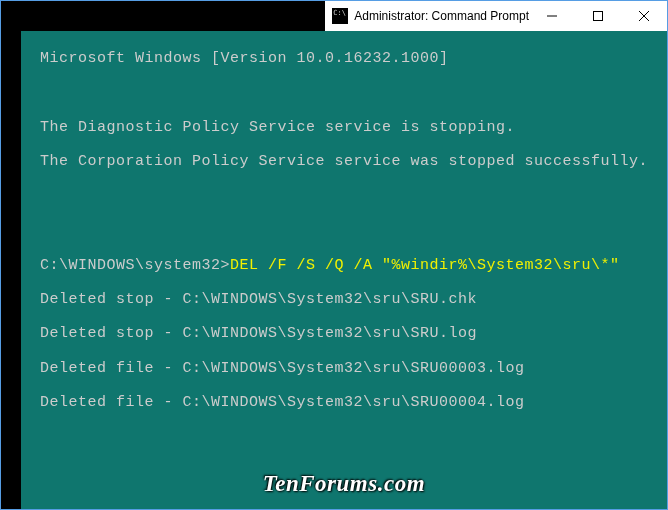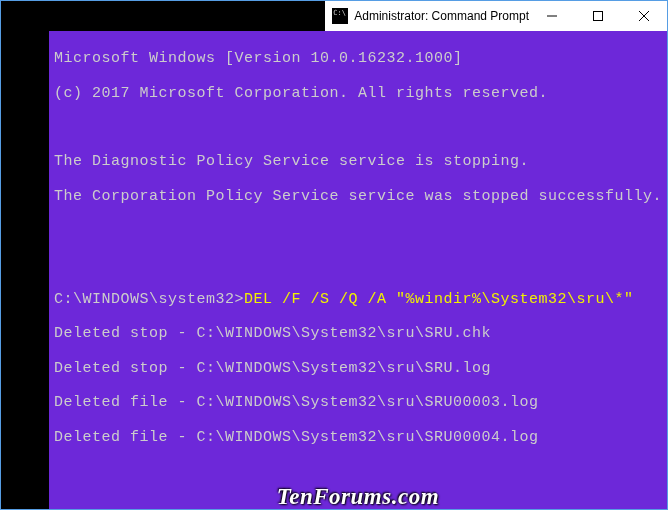--- a/index.html
+++ b/index.html
@@ -57,39 +57,39 @@
       width: 46px;
       height: 100%;
       display: flex;
       align-items: center;
       justify-content: center;
       cursor: default;
     }
     .titlebar-btn svg { display: block; }
     .terminal {
       flex: 1;
-      background: #6d28d9;
-      padding: 2px 5px;
+      background: #0f766e;
+      padding: 2px 19px;
       font-family: Consolas, "Courier New", monospace;
       font-size: 15px;
       line-height: 17.2px;
       letter-spacing: 0.5px;
       color: #cccccc;
       overflow: hidden;
       white-space: pre;
       position: relative;
     }
     .line { white-space: pre; }
     .prompt { color: #cccccc; }
     .cmd { color: #f1f100; }
     .output { color: #cccccc; }
     .blank { height: 17.2px; }
     .watermark {
       position: absolute;
-      bottom: 4px;
+      bottom: 17px;
       left: 50%;
       transform: translateX(-50%);
       color: #fff;
       font-family: Georgia, "Times New Roman", serif;
       font-weight: bold;
       font-size: 23px;
       font-style: italic;
       text-shadow: 1px 1px 2px #000, -1px -1px 2px #000;
       pointer-events: none;
     }
@@ -116,21 +116,20 @@
         <svg width="10" height="10">
             <line x1="0" y1="0" x2="10" y2="10" stroke="#000" stroke-width="1"></line>
             <line x1="10" y1="0" x2="0" y2="10" stroke="#000" stroke-width="1"></line>
           </svg>
       </div>
     </div>
   </div>
 
   <div class="terminal">
 <div class="line output">Microsoft Windows [Version 10.0.16232.1000]</div>
-<div class="line output">(c) 2017 Microsoft Corporation. All rights reserved.</div>
 <div class="blank"></div>
 <div class="line output">The Diagnostic Policy Service service is stopping.</div>
 <div class="line output">The Corporation Policy Service service was stopped successfully.</div>
 <div class="blank"></div>
 <div class="blank"></div>
 <div class="line"><span class="prompt">C:\WINDOWS\system32&gt;</span><span class="cmd">DEL /F /S /Q /A "%windir%\System32\sru\*"</span></div>
 <div class="line output">Deleted stop - C:\WINDOWS\System32\sru\SRU.chk</div>
 <div class="line output">Deleted stop - C:\WINDOWS\System32\sru\SRU.log</div>
 <div class="line output">Deleted file - C:\WINDOWS\System32\sru\SRU00003.log</div>
 <div class="line output">Deleted file - C:\WINDOWS\System32\sru\SRU00004.log</div>

